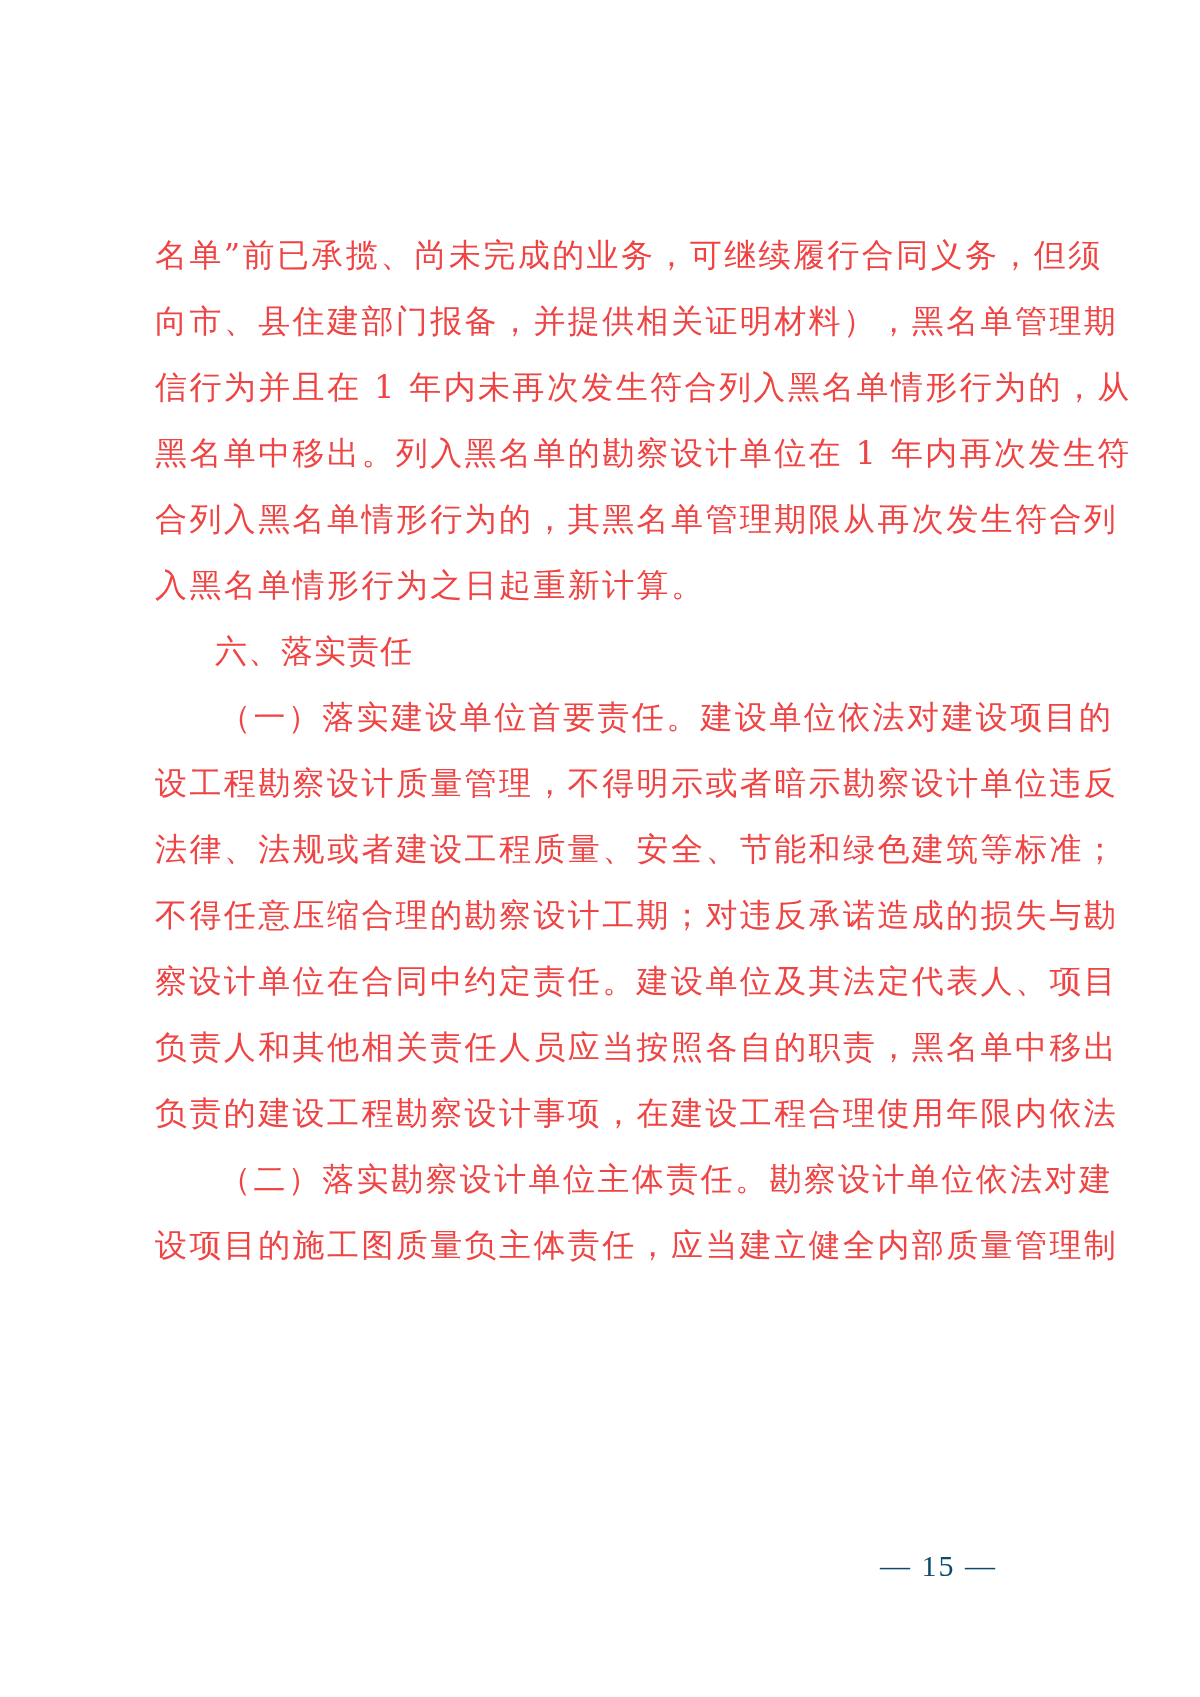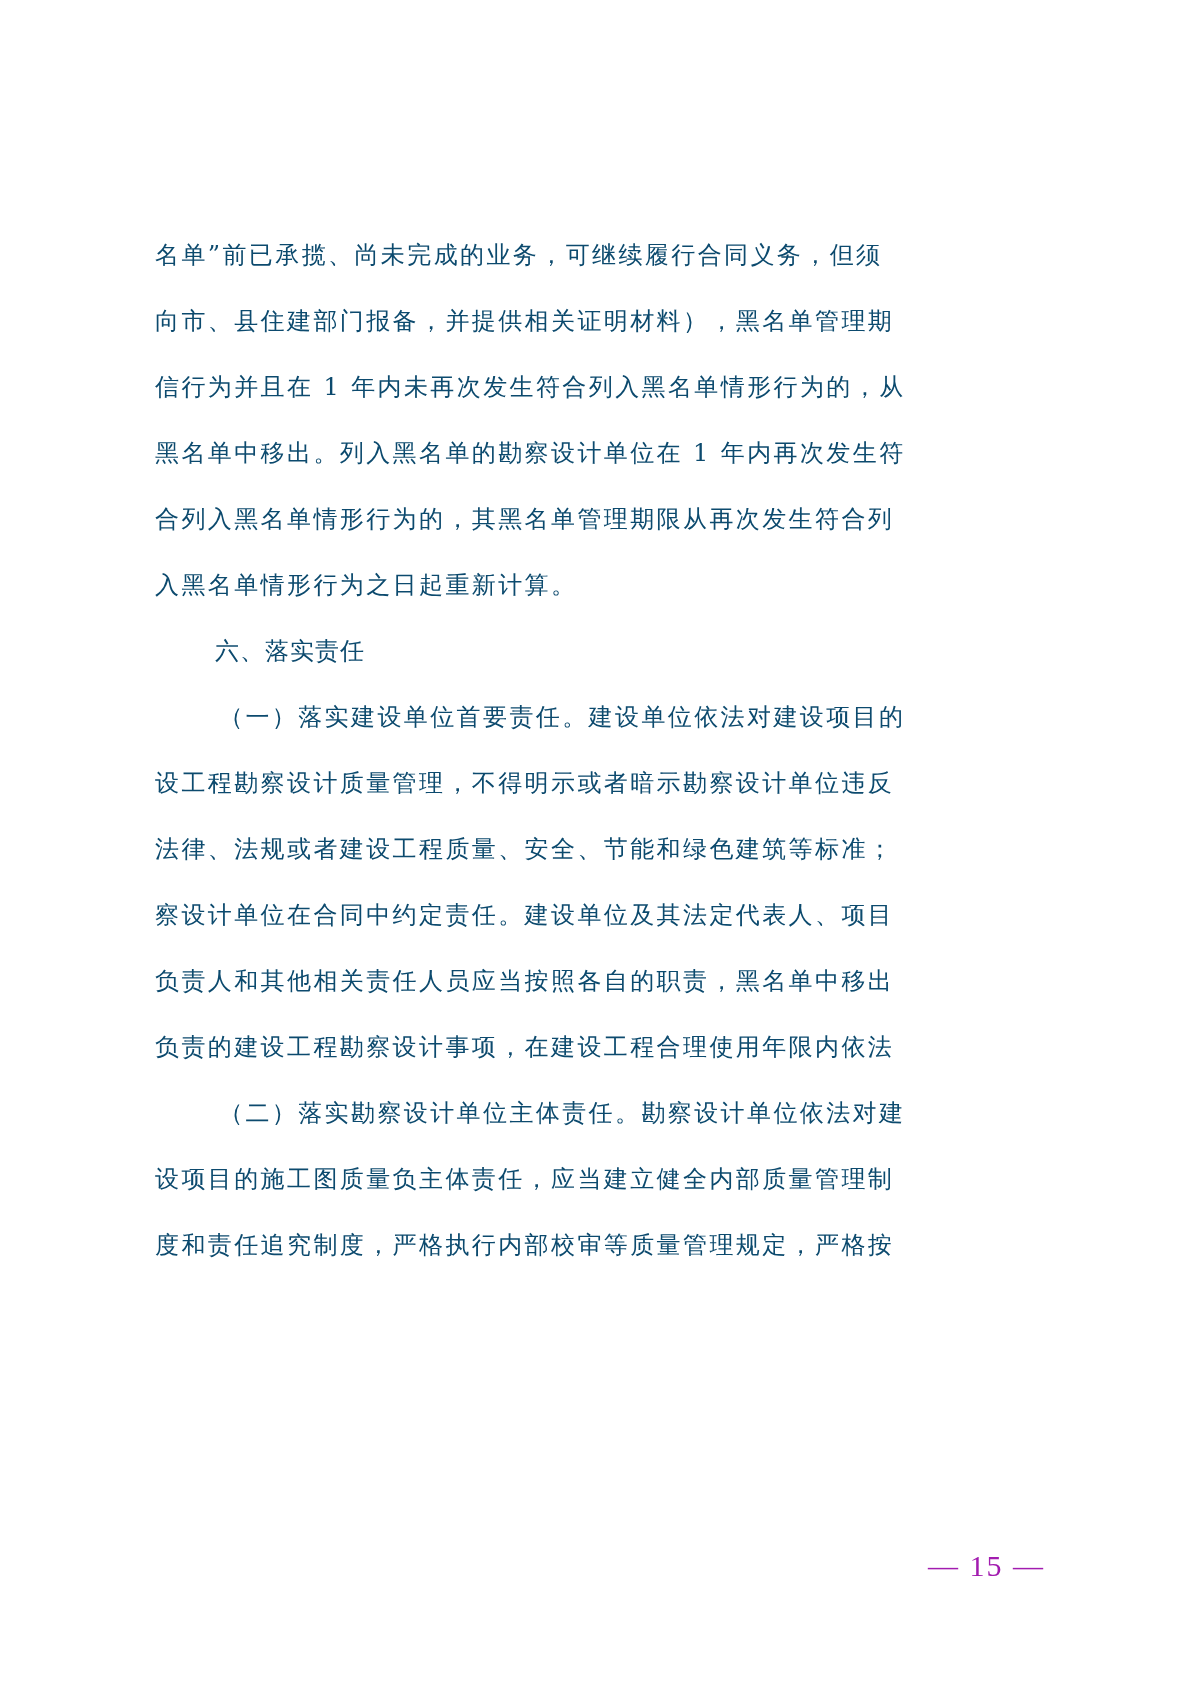--- a/index.html
+++ b/index.html
@@ -26,41 +26,41 @@
       position: absolute;
       left: 155px;
       top: 222px;
       width: 900px;
     }
     .line {
       display: block;
       height: 66px;
       line-height: 66px;
       font-family: "DejaVu Serif", "Liberation Serif", serif;
-      font-size: 24px;
+      font-size: 32px;
       letter-spacing: 2.4px;
       white-space: nowrap;
-      color: #0c4a6e;
+      color: #ef4444;
     }
     .line.indent {
       padding-left: 64px;
     }
     .line.heading {
       font-family: "DejaVu Sans", "Liberation Sans", sans-serif;
       font-weight: normal;
       padding-left: 60px;
       letter-spacing: 1px;
     }
     .page-number {
       position: absolute;
-      left: 928px;
+      left: 880px;
       top: 1549px;
       font-family: "Liberation Serif", "DejaVu Serif", serif;
       font-size: 30px;
-      color: #a21caf;
+      color: #0c4a6e;
       letter-spacing: 2px;
       white-space: nowrap;
     }
   </style>
 </head>
 <body>
 
 <div class="page">
   <div class="body-text">
     <span class="line">名单”前已承揽、尚未完成的业务，可继续履行合同义务，但须</span>
@@ -68,23 +68,23 @@
     <span class="line">信行为并且在 1 年内未再次发生符合列入黑名单情形行为的，从</span>
     <span class="line">黑名单中移出。列入黑名单的勘察设计单位在 1 年内再次发生符</span>
     <span class="line">合列入黑名单情形行为的，其黑名单管理期限从再次发生符合列</span>
     <span class="line">入黑名单情形行为之日起重新计算。</span>
 
     <span class="line heading">六、落实责任</span>
 
     <span class="line indent">（一）落实建设单位首要责任。建设单位依法对建设项目的</span>
     <span class="line">设工程勘察设计质量管理，不得明示或者暗示勘察设计单位违反</span>
     <span class="line">法律、法规或者建设工程质量、安全、节能和绿色建筑等标准；</span>
+    <span class="line">不得任意压缩合理的勘察设计工期；对违反承诺造成的损失与勘</span>
     <span class="line">察设计单位在合同中约定责任。建设单位及其法定代表人、项目</span>
     <span class="line">负责人和其他相关责任人员应当按照各自的职责，黑名单中移出</span>
     <span class="line">负责的建设工程勘察设计事项，在建设工程合理使用年限内依法</span>
 
     <span class="line indent">（二）落实勘察设计单位主体责任。勘察设计单位依法对建</span>
     <span class="line">设项目的施工图质量负主体责任，应当建立健全内部质量管理制</span>
-    <span class="line">度和责任追究制度，严格执行内部校审等质量管理规定，严格按</span>
   </div>
 
   <div class="page-number">— 15 —</div>
 </div>
 
 </body></html>

